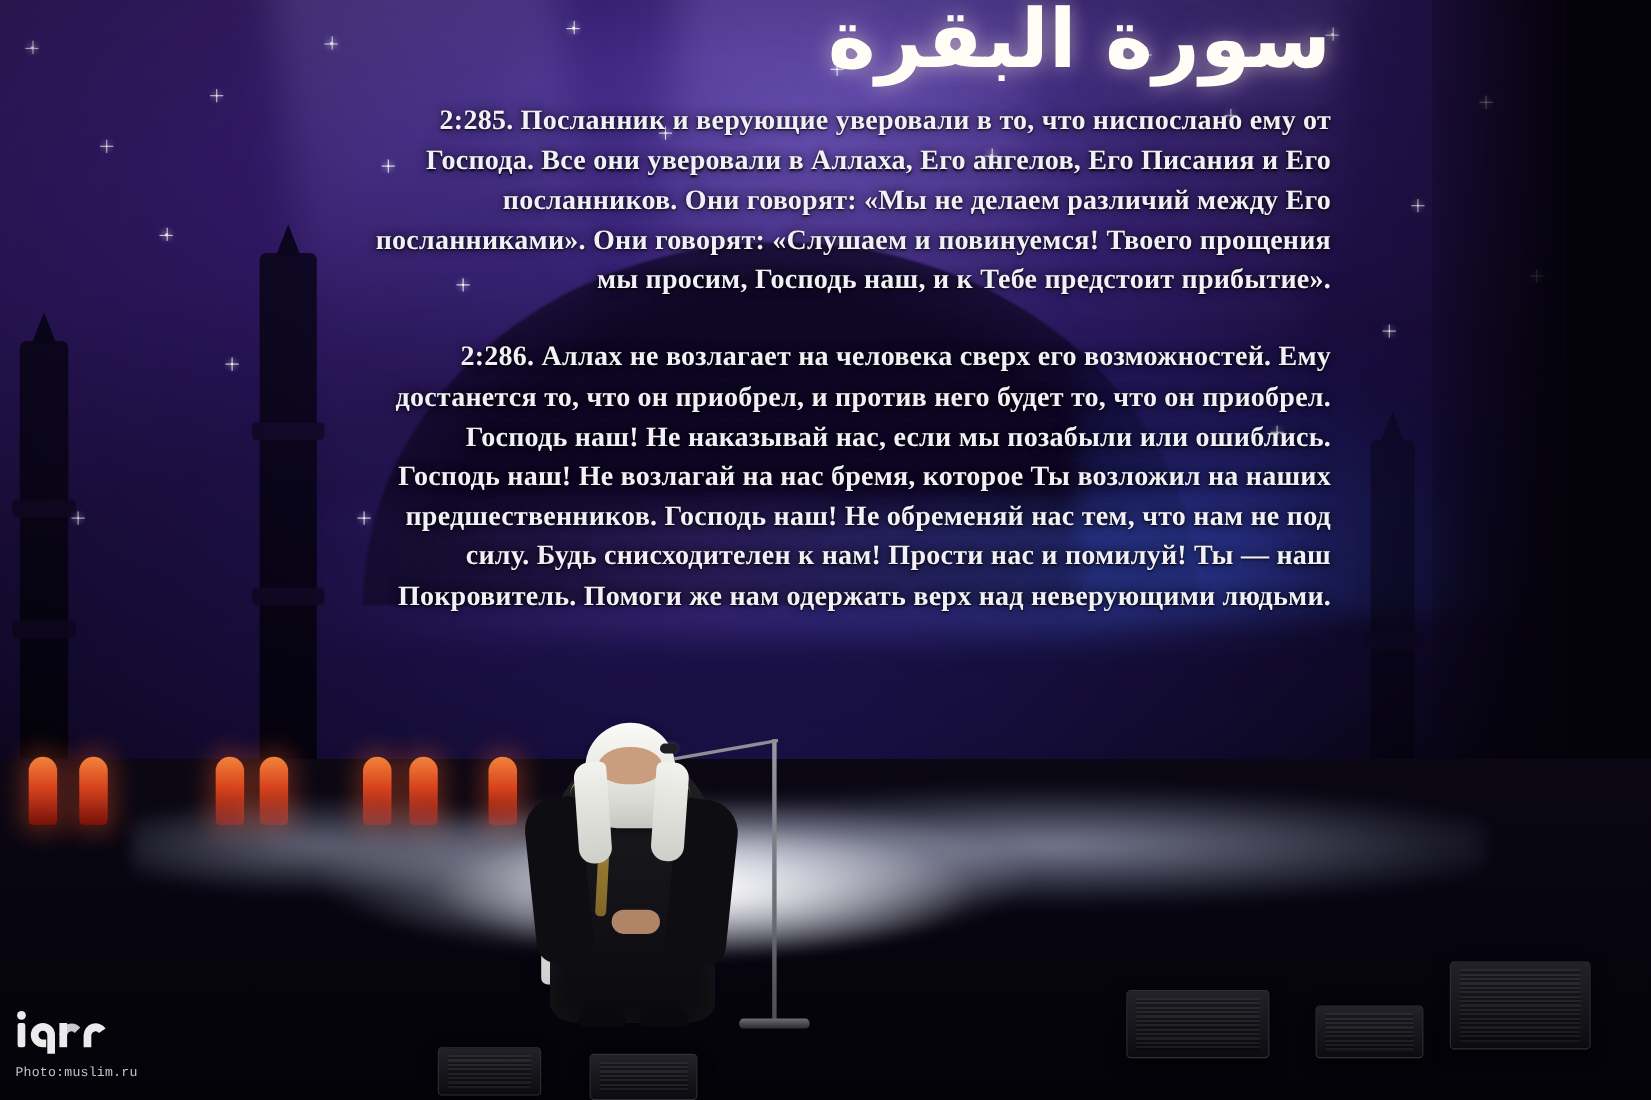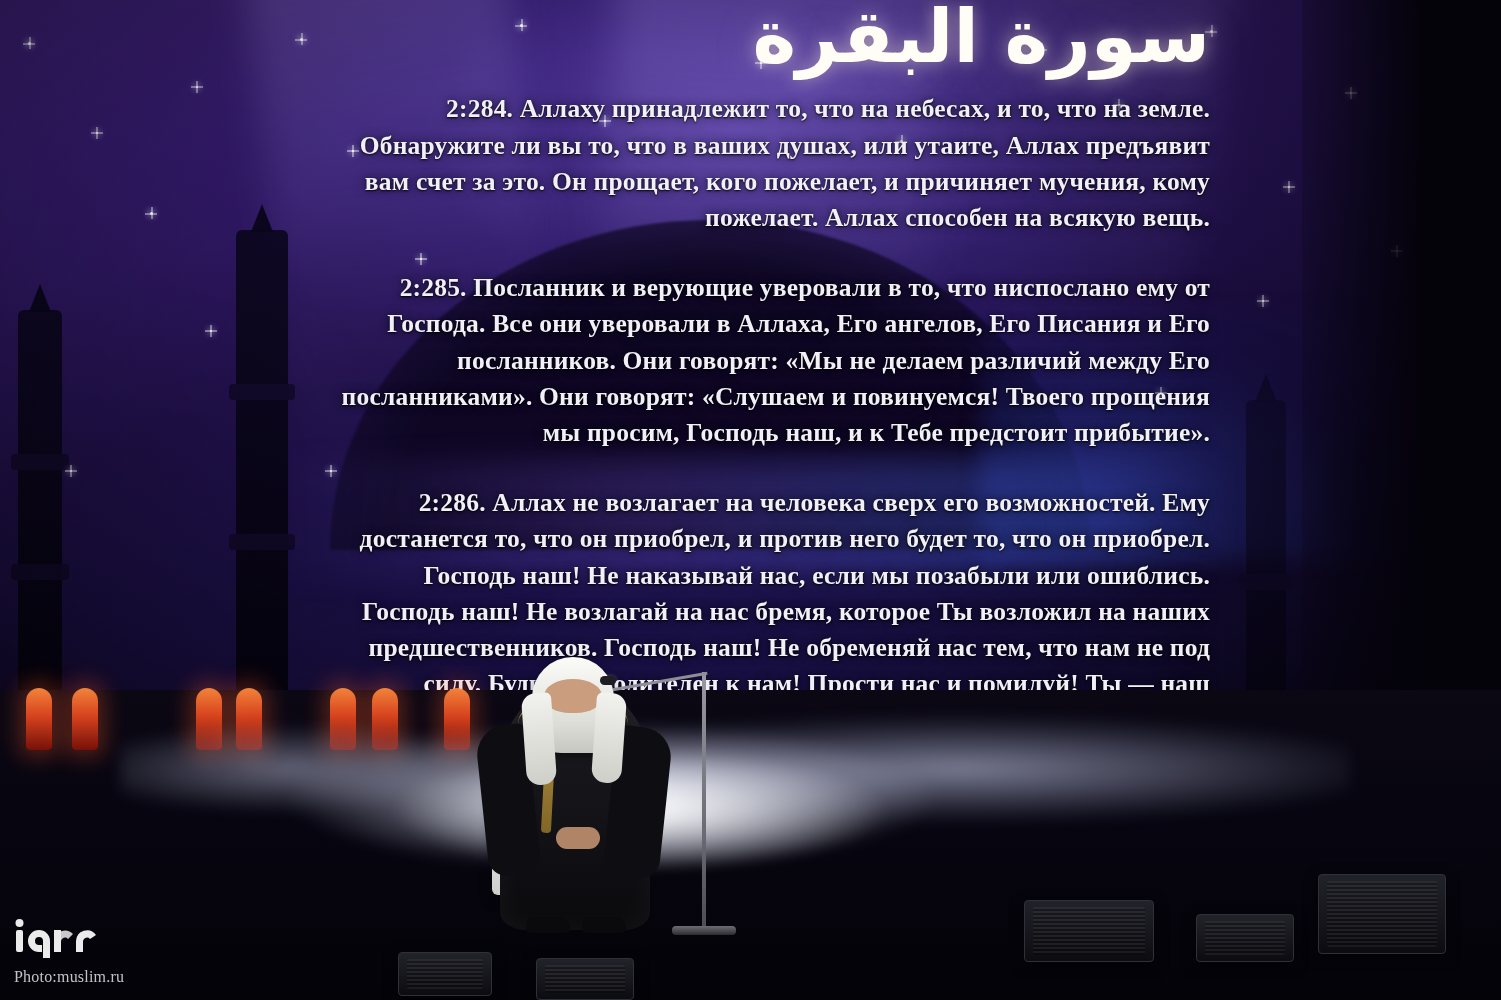--- a/index.html
+++ b/index.html
@@ -385,22 +385,22 @@
     top: 916px;
     width: 84px;
     height: 44px;
     opacity: .92;
   }
   .credit {
     position: absolute;
     left: 14px;
     top: 968px;
     color: #d8d8da;
-    font-family: Liberation Serif, serif;
-    font-size: 16px;
+    font-family: Liberation Mono, monospace;
+    font-size: 12px;
     letter-spacing: .2px;
     opacity: .9;
   }
 </style>
 </head>
 <body>
 
 <div id="stage">
 
   <div class="screen">
@@ -445,21 +445,20 @@
     <div class="star plus" style="left:210px; top:330px; width:2px; height:2px;"></div>
     <div class="star plus" style="left:70px;  top:470px; width:2px; height:2px;"></div>
     <div class="star plus" style="left:330px; top:470px; width:2px; height:2px;"></div>
     <div class="star plus" style="left:1396px;top:250px; width:2px; height:2px;"></div>
 
     <div class="screen-vignette"></div>
     <div class="backstage-right"></div>
 
     <div class="screen-text">
       <div class="surah-title">سورة البقرة</div>
-      <p class="ayah a1">2:284. Аллаху принадлежит то, что на небесах, и то, что на земле. Обнаружите ли вы то, что в ваших душах, или утаите, Аллах предъявит вам счет за это. Он прощает, кого пожелает, и причиняет мучения, кому пожелает. Аллах способен на всякую вещь.</p>
       <p class="ayah a2">2:285. Посланник и верующие уверовали в то, что ниспослано ему от Господа. Все они уверовали в Аллаха, Его ангелов, Его Писания и Его посланников. Они говорят: «Мы не делаем различий между Его посланниками». Они говорят: «Слушаем и повинуемся! Твоего прощения мы просим, Господь наш, и к Тебе предстоит прибытие».</p>
       <p class="ayah a3">2:286. Аллах не возлагает на человека сверх его возможностей. Ему достанется то, что он приобрел, и против него будет то, что он приобрел. Господь наш! Не наказывай нас, если мы позабыли или ошиблись. Господь наш! Не возлагай на нас бремя, которое Ты возложил на наших предшественников. Господь наш! Не обременяй нас тем, что нам не под силу. Будь снисходителен к нам! Прости нас и помилуй! Ты — наш Покровитель. Помоги же нам одержать верх над неверующими людьми.</p>
     </div>
   </div>
 
   <div class="floor"></div>
 
   <div class="candles">
     <div class="candle" style="left:26px;"></div>
     <div class="candle" style="left:72px;"></div>

